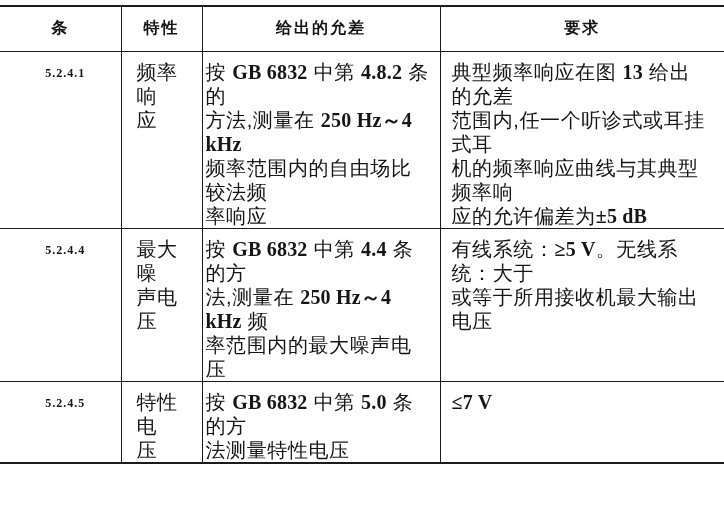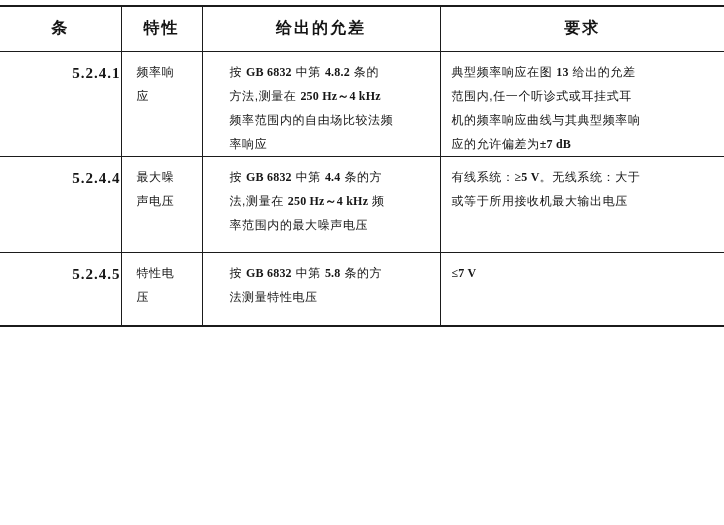--- a/index.html
+++ b/index.html
@@ -40,40 +40,40 @@
   }
   .spec thead th {
     vertical-align: middle;
     text-align: center;
     font-size: 16px;
     font-weight: 600;
     letter-spacing: 2px;
     color: #141414;
   }
   .spec td {
-    font-size: 12px;
+    font-size: 20px;
     line-height: 24px;
     letter-spacing: 0.6px;
     white-space: pre-line;
     font-weight: 500;
   }
   td.clause {
-    text-align: right;
+    text-align: center;
     padding: 9px 0 0 10px;
     font-family: "Liberation Serif", "DejaVu Serif", serif;
     font-weight: 700;
-    font-size: 15px;
+    font-size: 12px;
     letter-spacing: 1px;
     white-space: nowrap;
   }
   td.characteristic {
     padding: 8px 4px 0 15px;
   }
   td.method {
-    padding: 8px 8px 0 27px;
+    padding: 8px 8px 0 3px;
   }
   td.requirement {
     padding: 8px 19px 0 11px;
   }
   .spec b {
     font-family: "Liberation Serif", "DejaVu Serif", serif;
     font-weight: 700;
     letter-spacing: 0.2px;
   }
 </style>
@@ -101,35 +101,35 @@
         <td class="clause">5.2.4.1</td>
         <td class="characteristic">频率响
 应</td>
         <td class="method">按 <b>GB 6832</b> 中第 <b>4.8.2</b> 条的
 方法,测量在 <b>250 Hz～4 kHz</b>
 频率范围内的自由场比较法频
 率响应</td>
         <td class="requirement">典型频率响应在图 <b>13</b> 给出的允差
 范围内,任一个听诊式或耳挂式耳
 机的频率响应曲线与其典型频率响
-应的允许偏差为<b>±7 dB</b></td>
+应的允许偏差为<b>±5 dB</b></td>
       </tr>
       <tr style="height:96px">
         <td class="clause">5.2.4.4</td>
         <td class="characteristic">最大噪
 声电压</td>
         <td class="method">按 <b>GB 6832</b> 中第 <b>4.4</b> 条的方
 法,测量在 <b>250 Hz～4 kHz</b> 频
 率范围内的最大噪声电压</td>
         <td class="requirement">有线系统：<b>≥5 V</b>。无线系统：大于
 或等于所用接收机最大输出电压</td>
       </tr>
       <tr style="height:74px">
         <td class="clause">5.2.4.5</td>
         <td class="characteristic">特性电
 压</td>
-        <td class="method">按 <b>GB 6832</b> 中第 <b>5.8</b> 条的方
+        <td class="method">按 <b>GB 6832</b> 中第 <b>5.0</b> 条的方
 法测量特性电压</td>
         <td class="requirement"><b>≤7 V</b></td>
       </tr>
     </tbody>
   </table>
 </div>
 
 </body></html>

